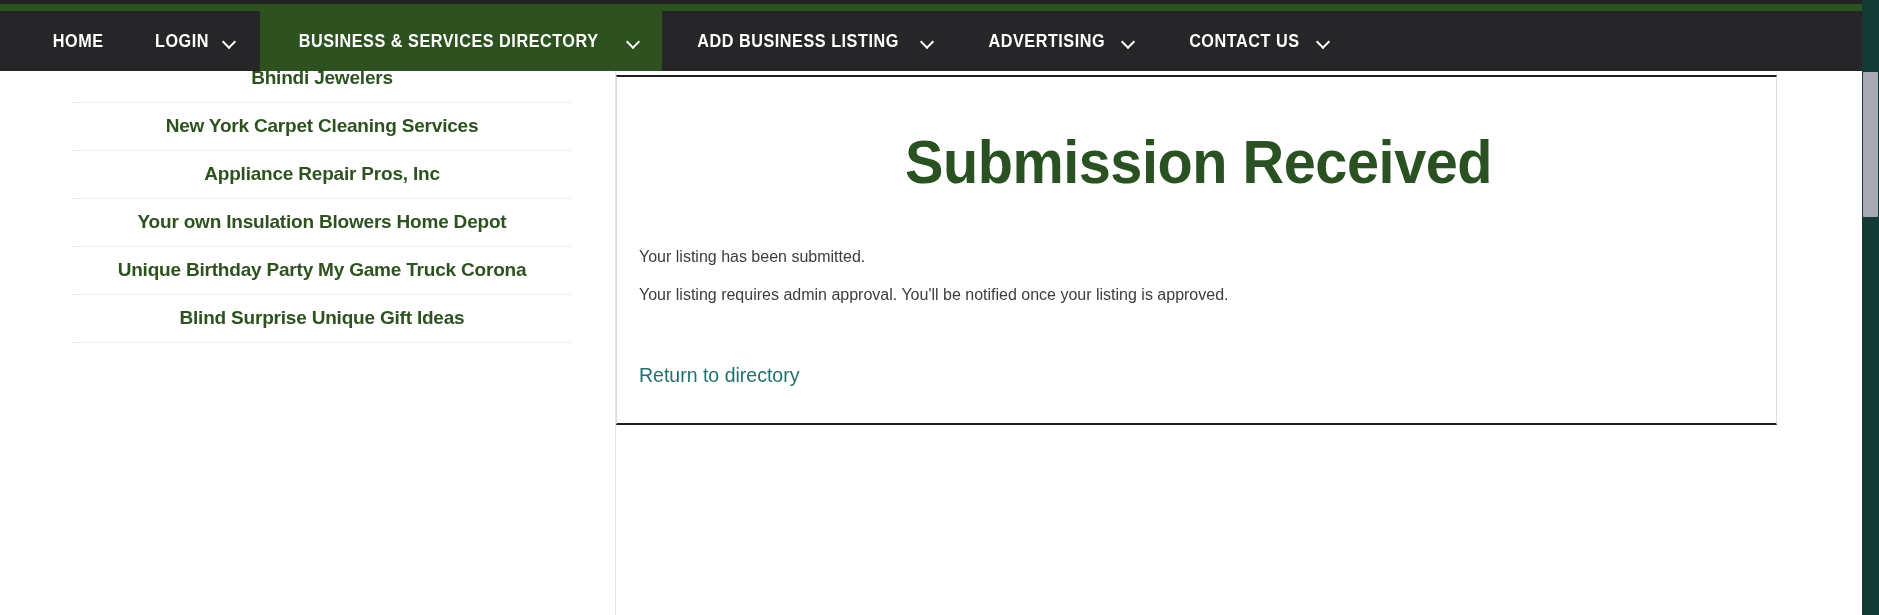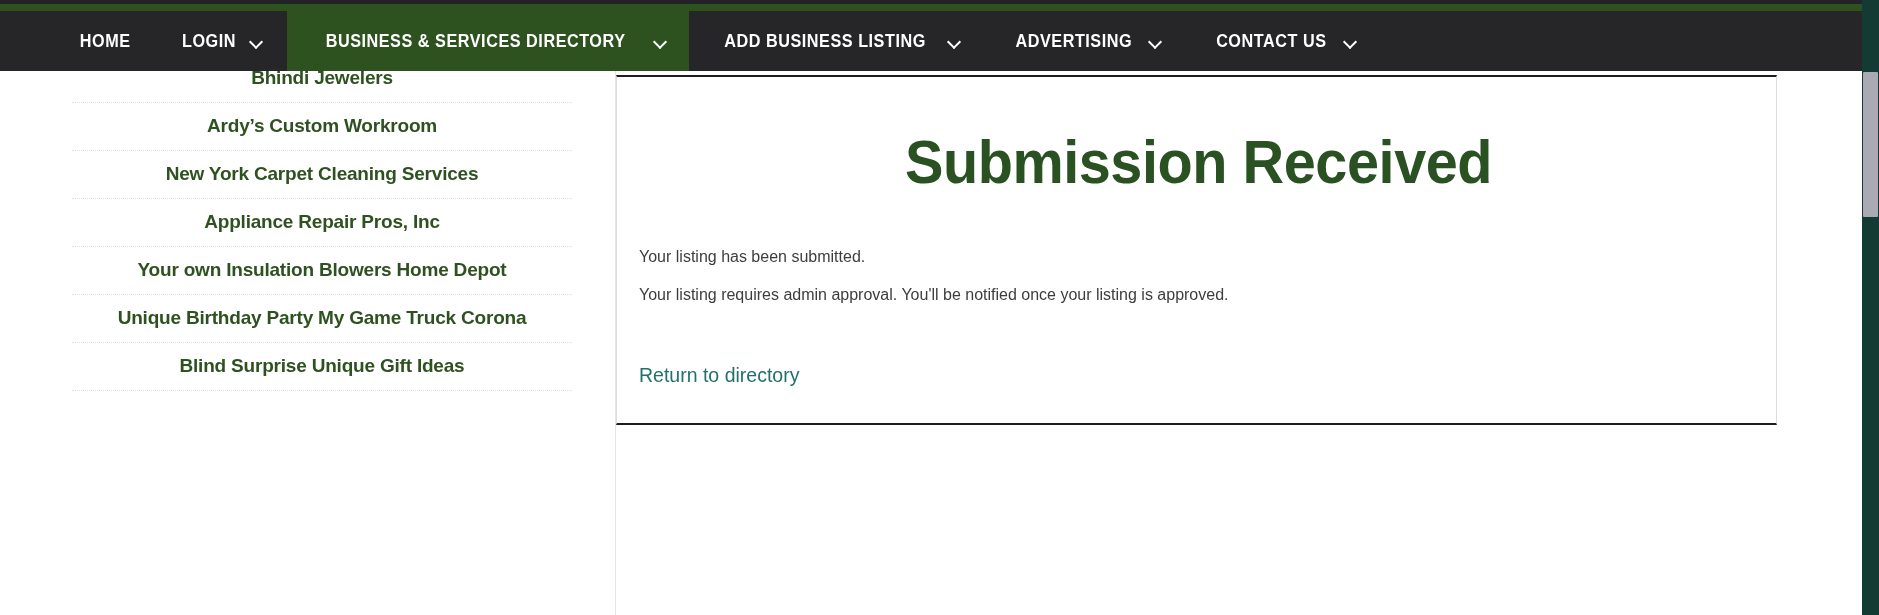--- a/index.html
+++ b/index.html
@@ -128,21 +128,21 @@
   .topbar-accent {
     height: 7px;
     background: #2d5220;
   }
   .navbar {
     position: relative;
     height: 60px;
     background: #262629;
     display: flex;
     align-items: stretch;
-    padding-left: 57px;
+    padding-left: 30px;
   }
 
   .nav-item {
     display: flex;
     align-items: center;
     gap: 11px;
     padding: 0 24px;
     color: #ffffff;
     font-family: "Liberation Sans Narrow", "Liberation Sans", sans-serif;
     font-weight: bold;
@@ -200,23 +200,20 @@
 
 <div id="page">
 
   <div class="page-body">
 
     <nav class="sidebar">
       <div class="sidebar-item">
         <a class="sidebar-link">Bhindi Jewelers</a>
       </div>
       <div class="sidebar-item">
-        <a class="sidebar-link">Ardy’s Custom Workroom</a>
-      </div>
-      <div class="sidebar-item">
         <a class="sidebar-link">New York Carpet Cleaning Services</a>
       </div>
       <div class="sidebar-item">
         <a class="sidebar-link">Appliance Repair Pros, Inc</a>
       </div>
       <div class="sidebar-item">
         <a class="sidebar-link">Your own Insulation Blowers Home Depot</a>
       </div>
       <div class="sidebar-item">
         <a class="sidebar-link">Unique Birthday Party My Game Truck Corona</a>

